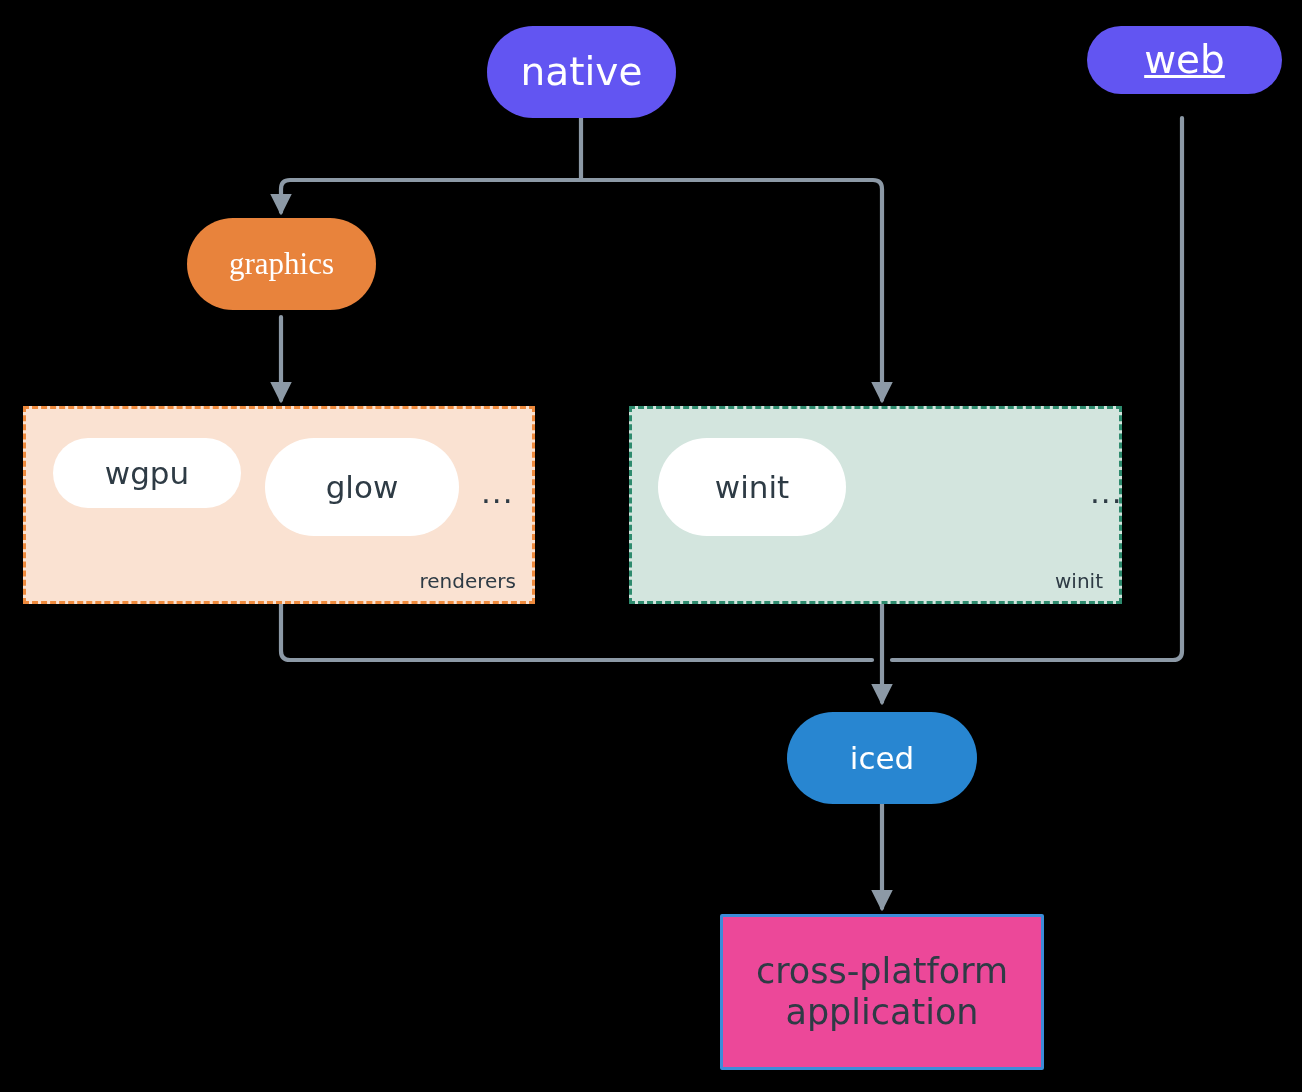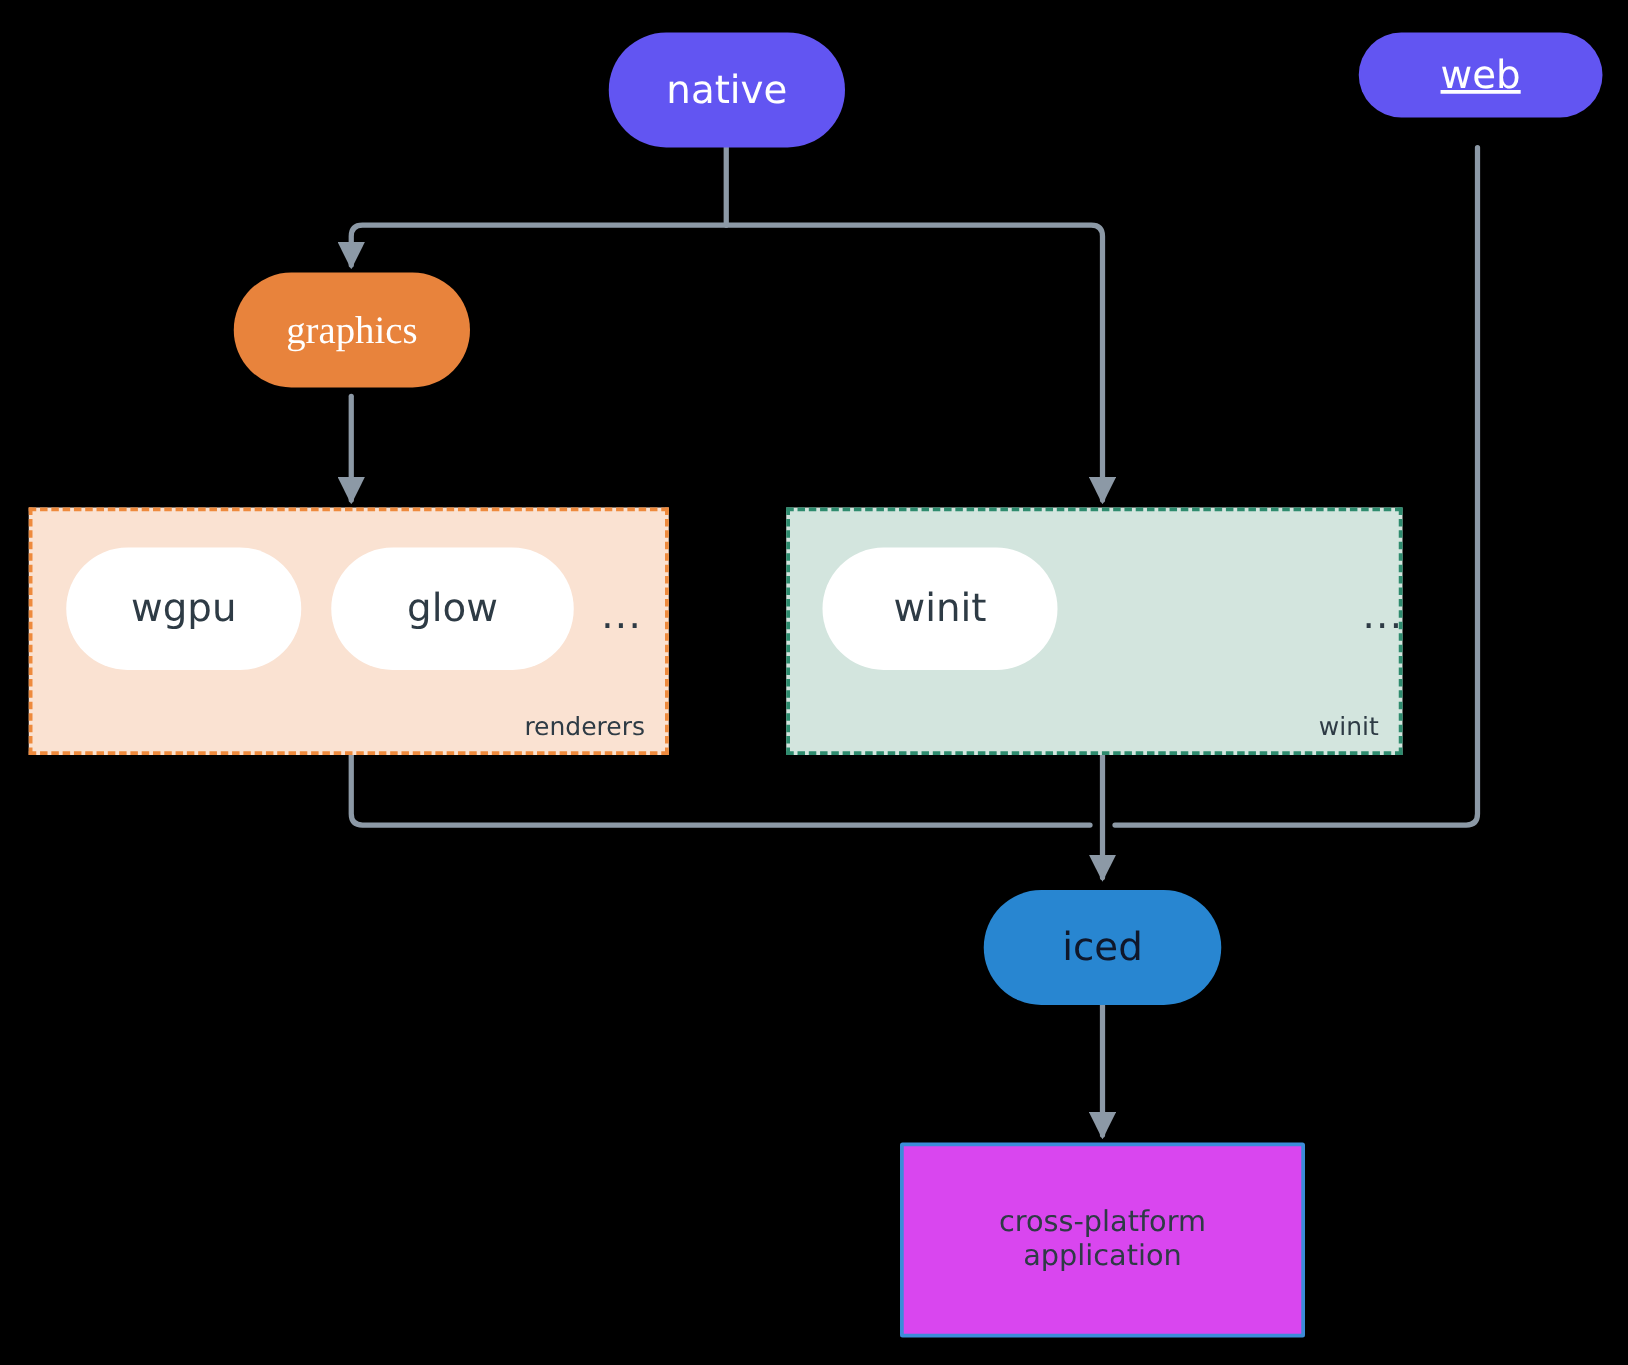--- a/index.html
+++ b/index.html
@@ -32,38 +32,38 @@
     text-align: center;
     line-height: 1.18;
   }
   .pill {
     border-radius: 999px;
   }
   .node-native,
   .node-web {
     background: #6255F2;
     color: #FFFFFF;
-    font-size: 31px;
+    font-size: 39px;
   }
   .node-graphics {
     background: #E8833C;
     color: #FFFFFF;
     font-size: 31px;
     font-family: Liberation Serif, serif;
   }
   .node-iced {
     background: #2886D1;
-    color: #0f172a;
+    color: #ffffff;
     font-size: 31px;
   }
   .node-app {
-    background: #d946ef;
+    background: #ec4899;
     border: 3px solid #3C8CD9;
     color: #2E3B45;
-    font-size: 23px;
+    font-size: 35px;
     border-radius: 2px;
     flex-direction: column;
   }
   .cluster {
     position: absolute;
     box-sizing: border-box;
   }
   .cluster-renderers {
     background: #FAE2D2;
     border: 3px dashed #EE8A3D;
@@ -136,21 +136,21 @@
 
   <div class="node pill node-web" style="left:1087px; top:26px; width:195px; height:68px;text-decoration:underline;">
     <span>web</span>
   </div>
 
   <div class="node pill node-graphics" style="left:187px; top:218px; width:189px; height:92px;">
     <span>graphics</span>
   </div>
 
   <div class="cluster cluster-renderers" style="left:23px; top:406px; width:512px; height:198px;">
-    <div class="subnode" style="left:27px; top:29px; width:188px; height:98px;">
+    <div class="subnode" style="left:27px; top:29px; width:188px; height:70px;">
       <span>wgpu</span>
     </div>
     <div class="subnode" style="left:239px; top:29px; width:194px; height:98px;">
       <span>glow</span>
     </div>
     <div class="ellipsis" style="left:455px; top:68px;">...</div>
     <div class="cluster-label">renderers</div>
   </div>
 
   <div class="cluster cluster-shells" style="left:629px; top:406px; width:493px; height:198px;">

